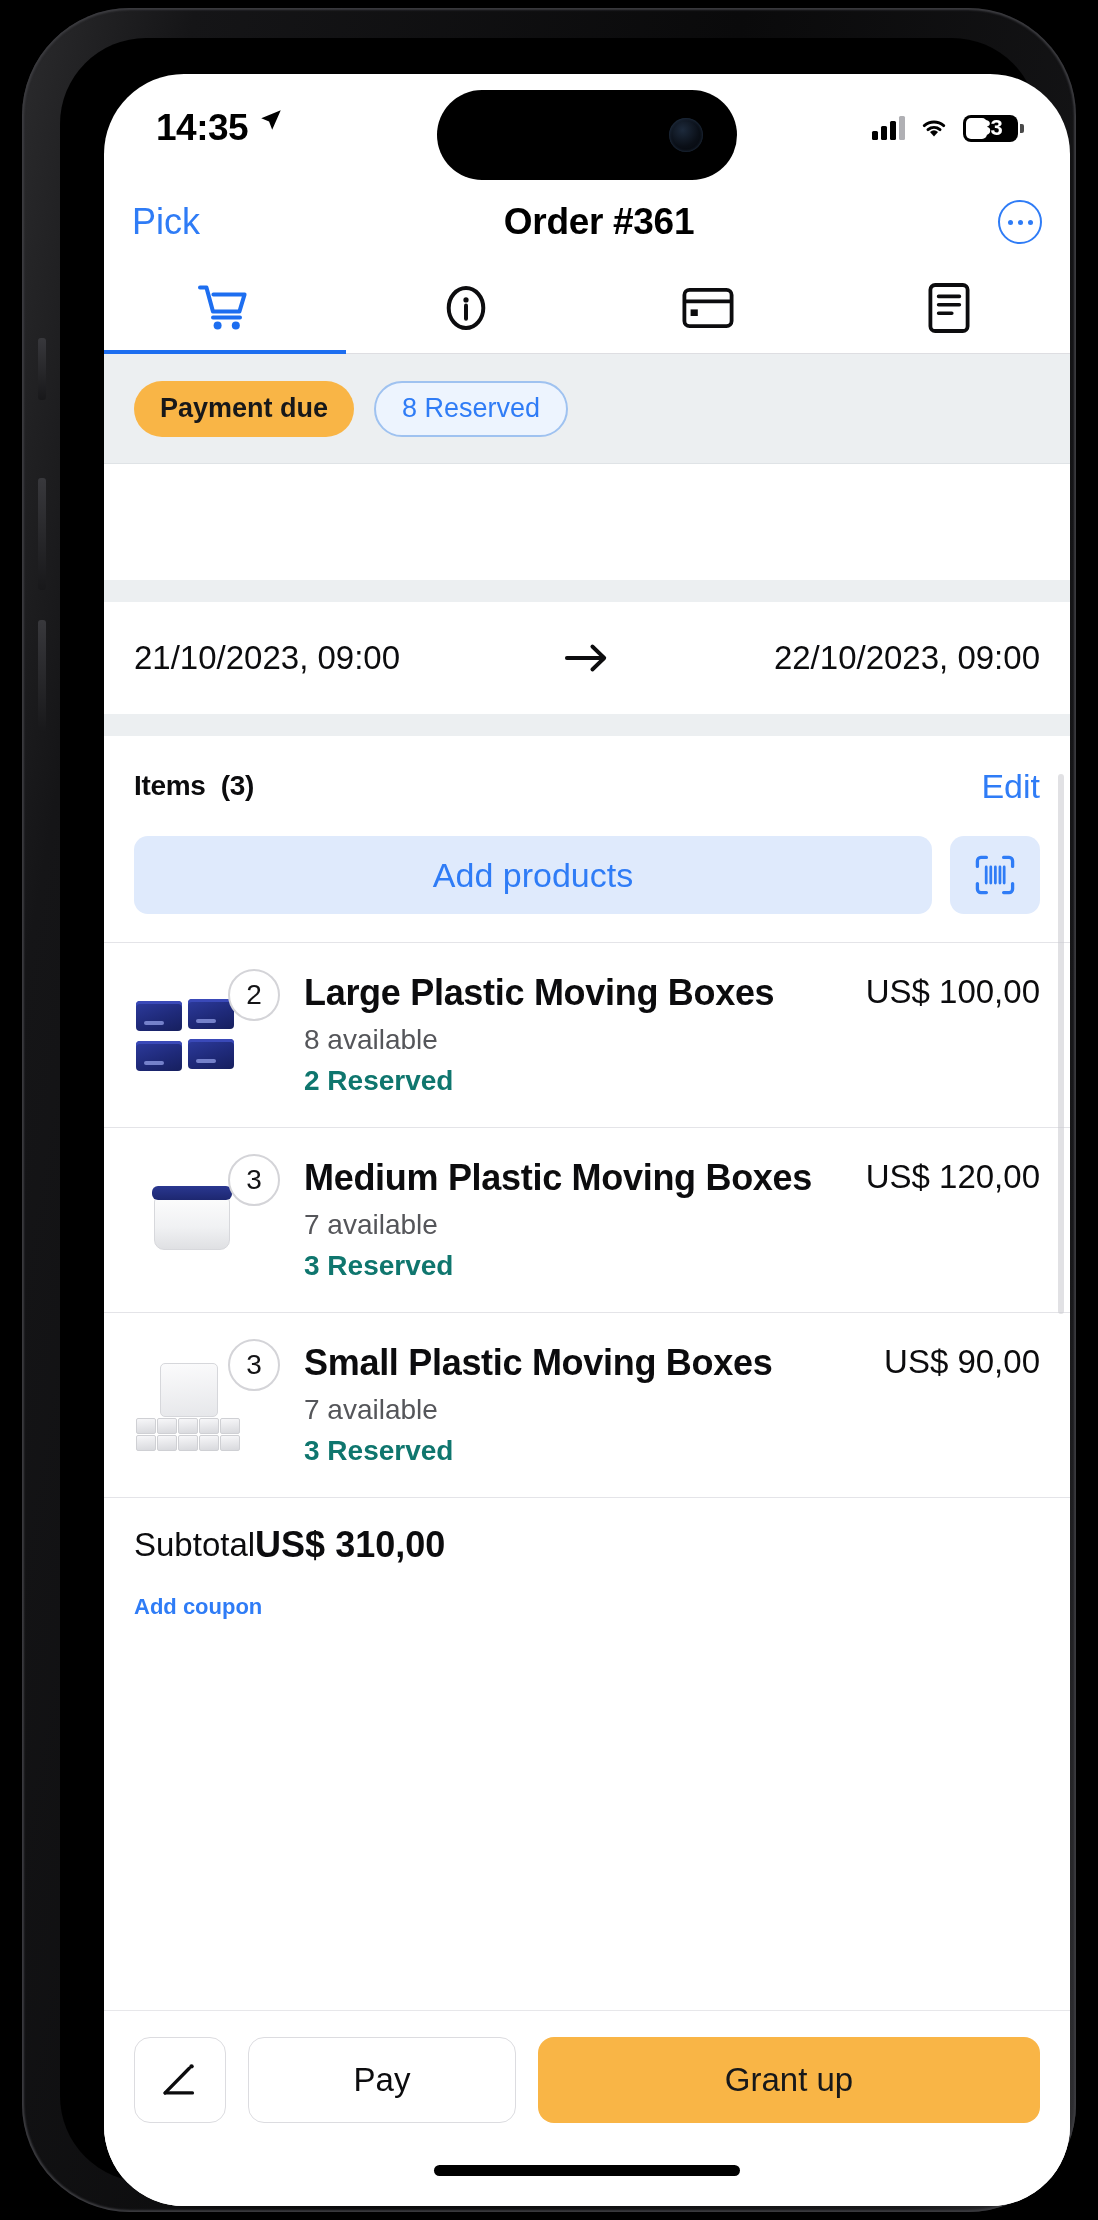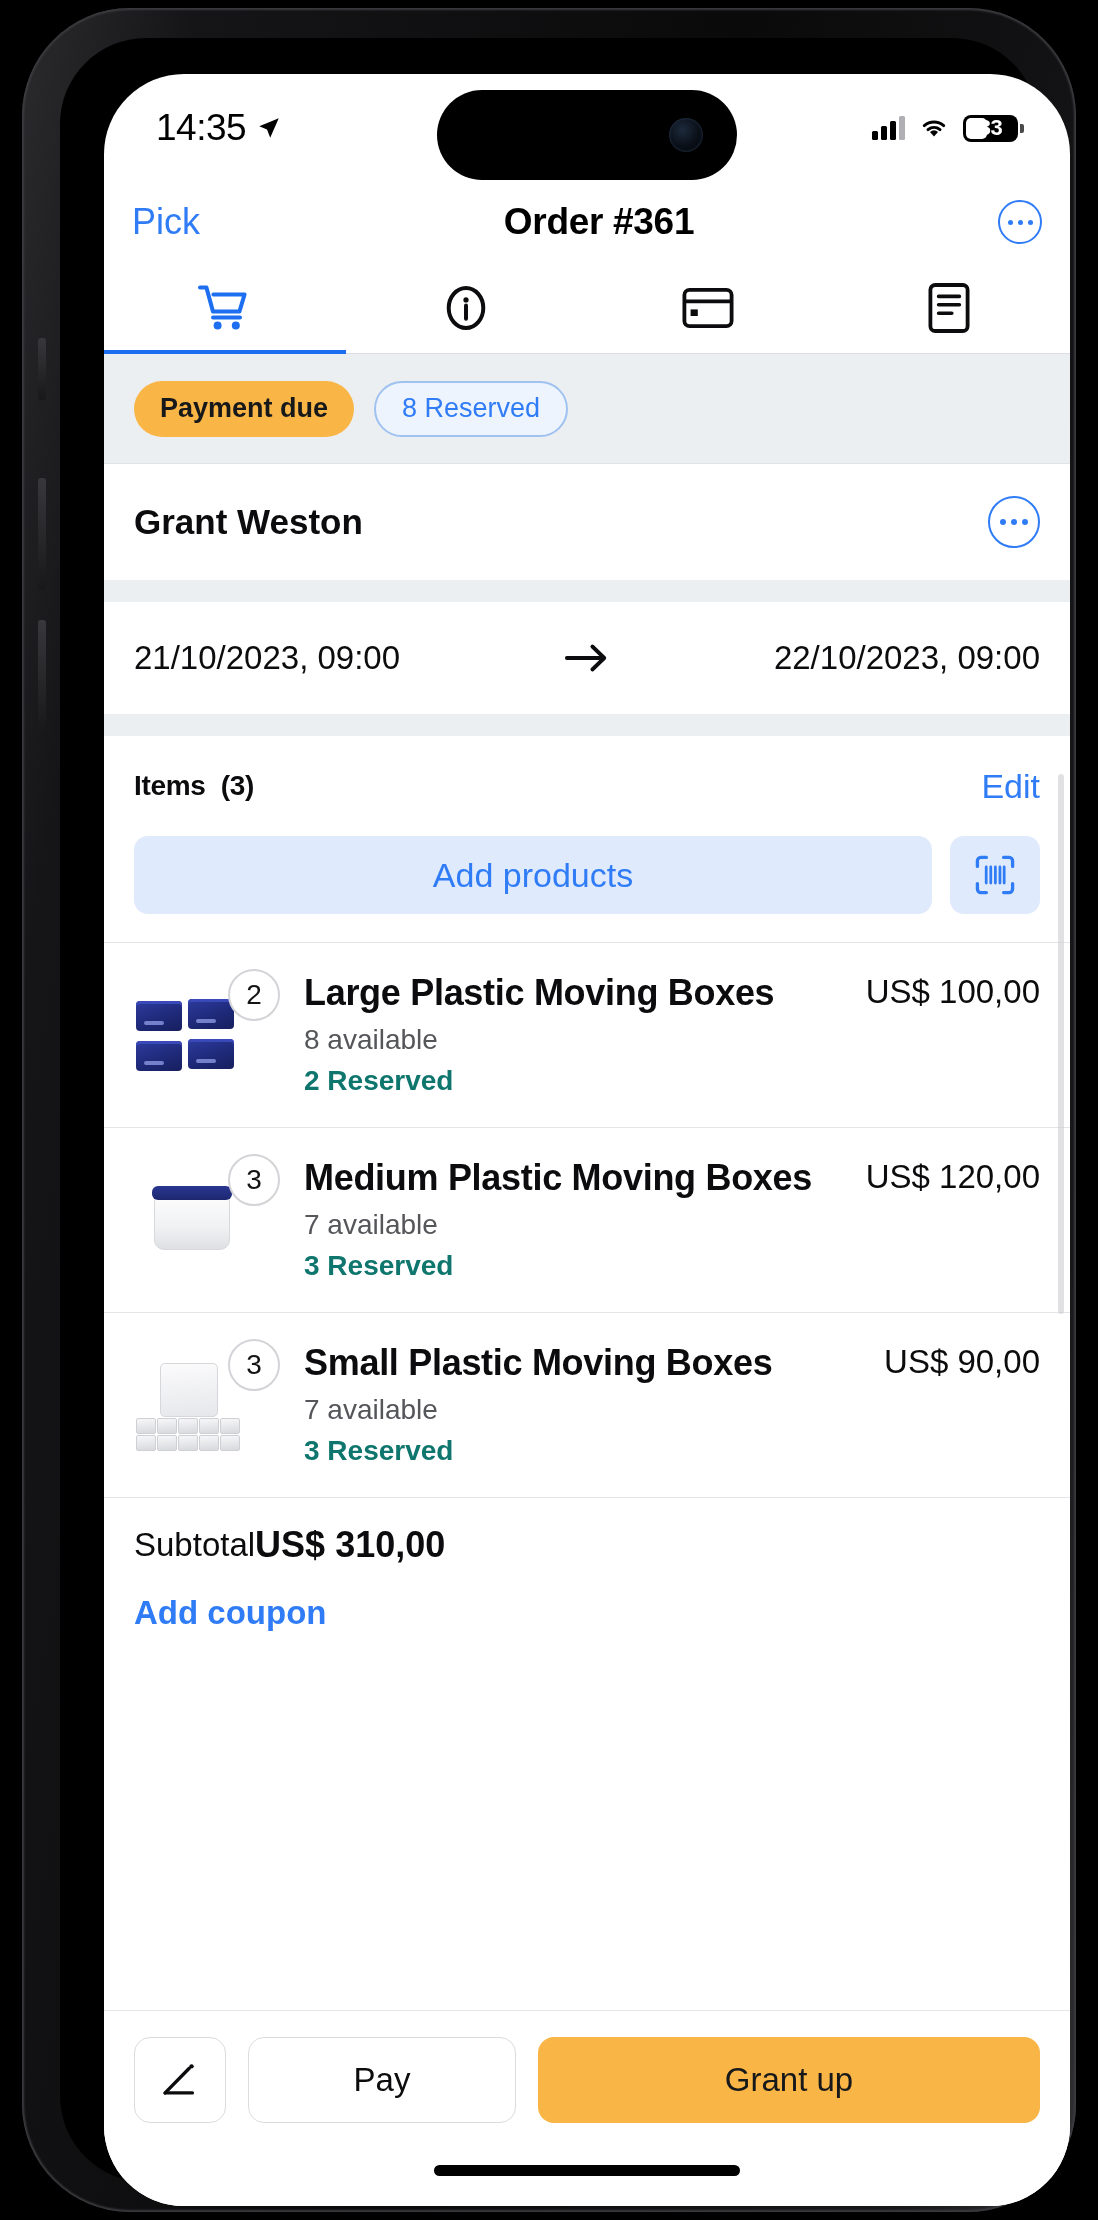--- a/index.html
+++ b/index.html
@@ -52,22 +52,22 @@
 
   
   .statusbar {
     position: absolute; left: 0; top: 0;
     width: 966px; height: 108px;
     display: flex; align-items: center; justify-content: space-between;
     padding: 0 52px;
     color: #000;
   }
   .sb-time {
-    display: flex; align-items: center; gap: 10px;
-    font-size: 37px; font-weight: normal; letter-spacing: -0.5px;
+    display: flex; gap: 10px;
+    font-size: 37px; font-weight: bold; letter-spacing: -0.5px;
   }
   .loc-arrow { width: 26px; height: 26px; display:block; }
   .sb-right { display: flex; align-items: center; gap: 13px; }
   .sig-bars { display: flex; align-items: flex-end; gap: 3px; height: 24px; }
   .sig-bars i { width: 6px; background: #000; border-radius: 1.5px; display:block; }
   .sig-bars i:nth-child(1){ height: 9px; }
   .sig-bars i:nth-child(2){ height: 14px; }
   .sig-bars i:nth-child(3){ height: 19px; }
   .sig-bars i:nth-child(4){ height: 24px; background:#b0b0b4; }
   .batt {
@@ -268,21 +268,21 @@
   }
 
   
   .totals {
     width: 966px; background: #fff; border-top: 1.5px solid #e4e4e8;
     padding: 26px 30px 10px 30px;
   }
   .tot-line { display: flex; align-items: center; }
   .tot-label { font-size: 33px; color: #0c0c0e; }
   .tot-value { font-size: 36px; color: #0c0c0e; font-weight: bold; }
-  .coupon { font-size: 33px; color: #2f7cf6; font-weight: bold; margin-top: 28px; }
+  .coupon { font-size: 22px; color: #2f7cf6; font-weight: bold; margin-top: 28px; }
 
   
   .footer {
     position: absolute; left: 0; bottom: 0;
     width: 966px; height: 196px;
     background: #fff; border-top: 1.5px solid #e7e7ea;
     display: flex; align-items: flex-start; gap: 22px;
     padding: 26px 30px 0 30px;
   }
   .fbtn {
@@ -390,28 +390,20 @@
               <path d="M6.3 7.2 h10.4 M6.3 11.4 h10.4 M6.3 15.6 h6.6" stroke="#0c0c0e" stroke-width="1.8" stroke-linecap="round"></path>
             </svg>
           </div>
         </div>
 
         <div class="badge-row">
           <div class="pill pill-warn">Payment due</div>
           <div class="pill pill-outline">8 Reserved</div>
         </div>
 
-        <div class="row-white customer-row">
-          <div class="customer-name">Grant Weston</div>
-          <div class="dots-circle lg">
-            <i></i>
-              <i></i>
-              <i></i>
-          </div>
-        </div>
         <div class="sep-gray sep1"></div>
 
         <div class="row-white date-row">
           <div class="date-txt">21/10/2023, 09:00</div>
           <svg class="arrow-icon" viewBox="0 0 24 16">
             <path d="M1.5 8 H21 M14.8 2 L21 8 L14.8 14" stroke="#0c0c0e" stroke-width="2" fill="none" stroke-linecap="round" stroke-linejoin="round"></path>
           </svg>
           <div class="date-txt">22/10/2023, 09:00</div>
         </div>
         <div class="sep-gray sep2"></div>

